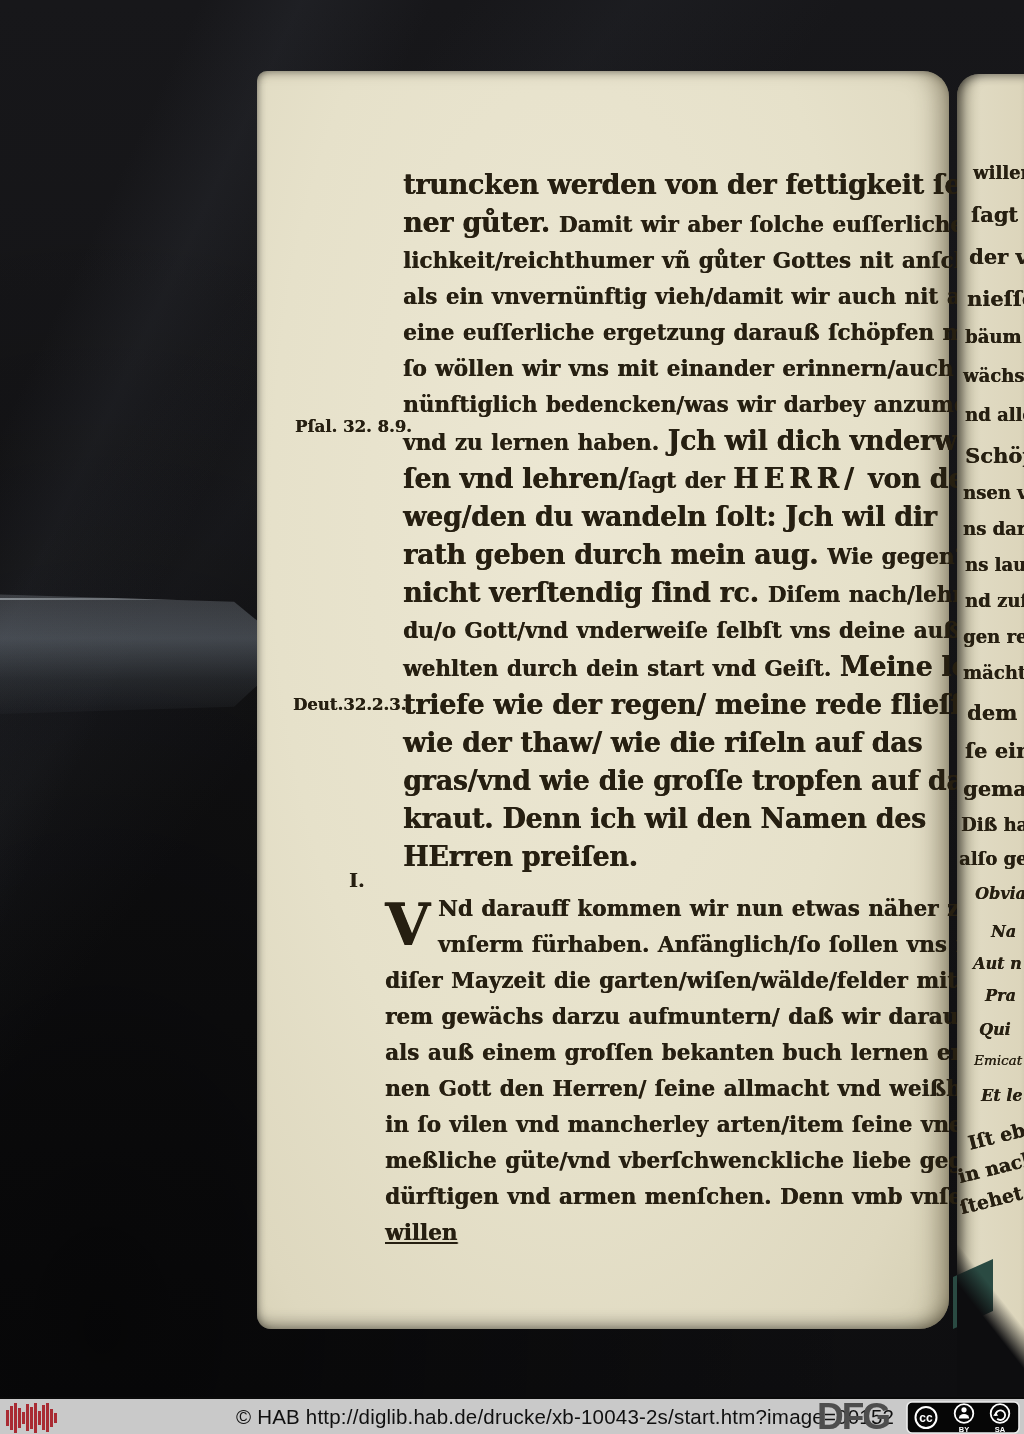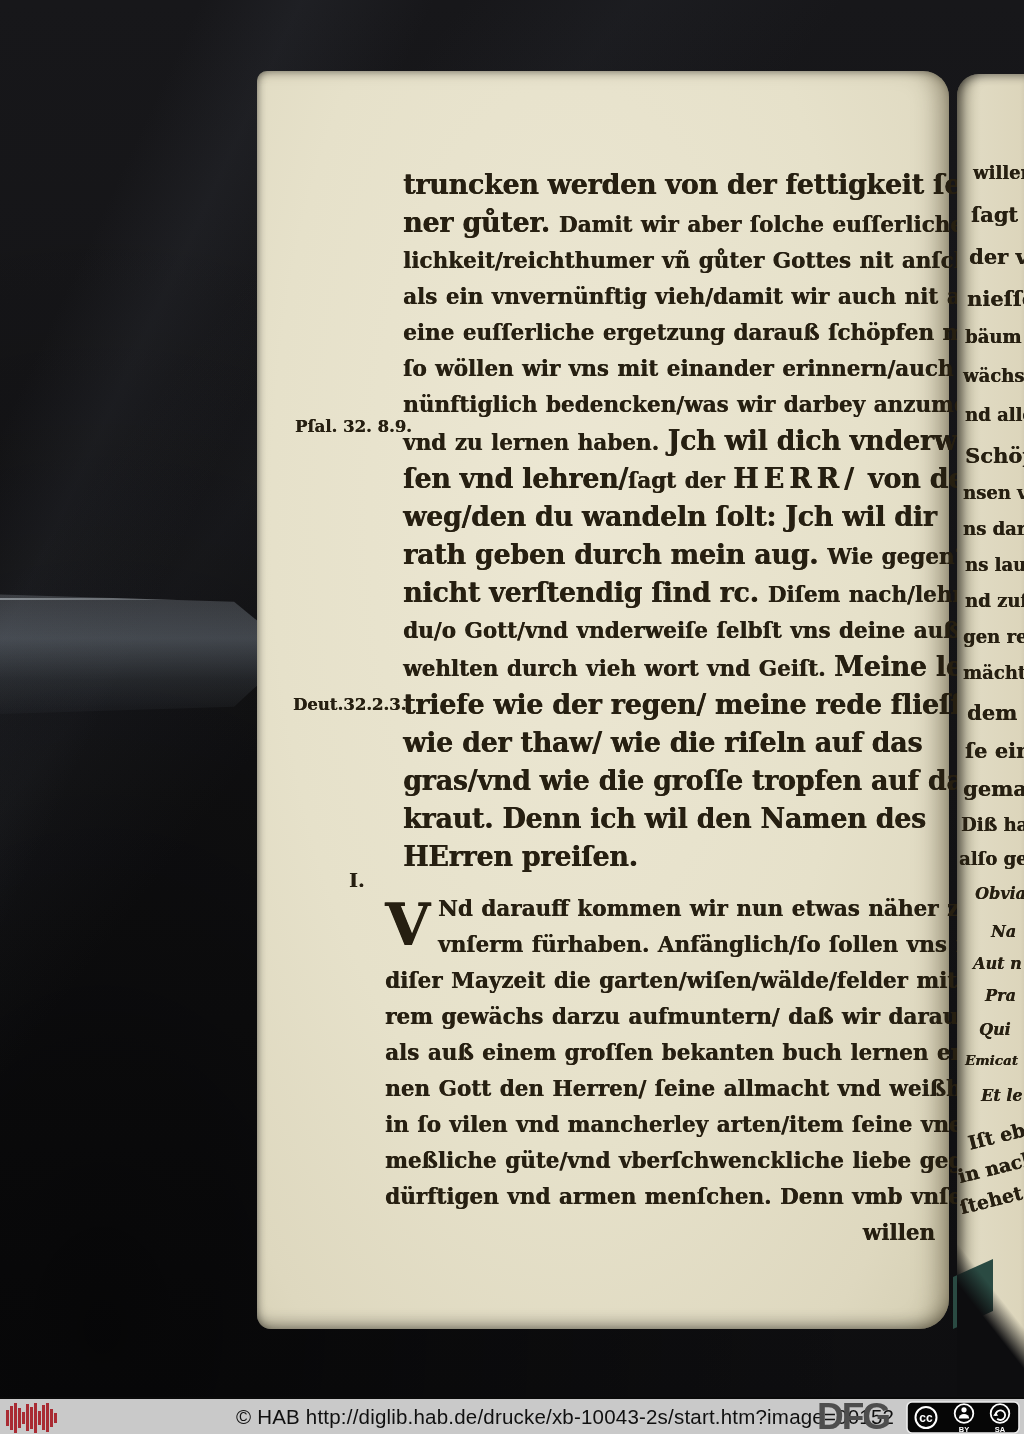--- a/index.html
+++ b/index.html
@@ -50,41 +50,41 @@
   .text-col{position:absolute;left:146px;top:97px;width:537px;}
   .line{line-height:34px;white-space:nowrap;font-weight:bold;
     text-shadow:.4px 0 0 currentColor;}
   .seg-lg{font-size:27px;letter-spacing:-.3px;}
   .seg-lgsp{font-size:27px;letter-spacing:5px;}
   .seg-sm{font-size:21.5px;word-spacing:1px;}
   .para2{margin-top:14px;margin-left:-18px;width:556px;}
   .drop-cap{float:left;font-size:58px;line-height:62px;height:68px;
     font-weight:bold;margin:2px 8px 0 0;text-shadow:.6px 0 0 currentColor;}
   .catchword{line-height:34px;font-weight:bold;font-size:21.5px;
-    text-align:right;padding-right:6px;text-shadow:.4px 0 0 currentColor;}
+    text-align:left;padding-right:6px;text-shadow:.4px 0 0 currentColor;text-decoration:underline;}
   .margin-note{position:absolute;font-weight:bold;font-size:16.5px;
     white-space:nowrap;text-shadow:.3px 0 0 currentColor;}
   .margin-note.big{font-size:19px;}
 
   
   .sliver{position:absolute;left:957px;top:74px;width:67px;height:1322px;
     border-radius:22px 0 0 6px;
     background:linear-gradient(to right,#b4ad94 0,#d3cdb3 9px,#e0dac2 24px,#dcd5bb 100%);
     box-shadow:inset 12px 0 14px -7px rgba(0,0,0,.55), inset 0 8px 10px -6px rgba(0,0,0,.4);
     color:var(--ink);}
   .binding{position:absolute;left:-4px;bottom:76px;width:40px;height:52px;
     background:var(--teal);transform:skewY(-24deg);}
   .sliver-shadow{position:absolute;left:0;bottom:0;width:100%;height:170px;
     background:linear-gradient(52deg,#0d0d0f 44%,rgba(13,13,15,0) 60%);}
   .frag{position:absolute;white-space:nowrap;font-weight:bold;
     text-shadow:.3px 0 0 currentColor;}
   .f-sm{font-size:18px;}
   .f-lg{font-size:21px;}
   .f-lat{font-size:16px;font-style:italic;font-weight:600;}
-  .f-lat-sm{font-size:13.5px;font-style:italic;font-weight:700;}
+  .f-lat-sm{font-size:13.5px;font-style:italic;font-weight:400;margin-left:9px;}
   .f-frk-rot{font-size:19px;transform:rotate(-14deg);}
 
   
   .footer{position:absolute;left:0;top:1397px;width:1024px;height:37px;
     background:var(--bar-bg);border-top:2px solid #0a0a0a;
     font-family:"Liberation Sans","DejaVu Sans",sans-serif;}
   .hab-logo{position:absolute;left:6px;top:3px;height:31px;width:58px;
     display:flex;align-items:center;gap:1px;}
   .hab-logo i{display:block;width:3px;background:var(--hab-red);}
   .copyright{position:absolute;left:236px;top:6px;font-size:20.5px;color:#101010;
@@ -108,21 +108,21 @@
       <div class="line"><span class="seg-sm">als ein vnvernünftig vieh/damit wir auch nit allein</span></div>
       <div class="line"><span class="seg-sm">eine euſſerliche ergetzung darauß ſchöpfen mögen:</span></div>
       <div class="line"><span class="seg-sm">ſo wöllen wir vns mit einander erinnern/auch ver-</span></div>
       <div class="line"><span class="seg-sm">nünftiglich bedencken/was wir darbey anzumercken</span></div>
       <div class="line"><span class="seg-sm">vnd zu lernen haben. </span><span class="seg-lg">Jch wil dich vnderwei-</span></div>
       <div class="line"><span class="seg-lg">ſen vnd lehren/</span><span class="seg-sm">ſagt der </span><span class="seg-lgsp">HERR/</span><span class="seg-lg"> von dem</span></div>
       <div class="line"><span class="seg-lg">weg/den du wandeln ſolt: Jch wil dir</span></div>
       <div class="line"><span class="seg-lg">rath geben durch mein aug. </span><span class="seg-sm">Wie gegen?</span></div>
       <div class="line"><span class="seg-lg">nicht verſtendig ſind rc. </span><span class="seg-sm">Diſem nach/lehre</span></div>
       <div class="line"><span class="seg-sm">du/o Gott/vnd vnderweiſe ſelbſt vns deine außer-</span></div>
-      <div class="line"><span class="seg-sm">wehlten durch vieh wort vnd Geiſt. </span><span class="seg-lg">Meine lehr</span></div>
+      <div class="line"><span class="seg-sm">wehlten durch dein start vnd Geiſt. </span><span class="seg-lg">Meine lehr</span></div>
       <div class="line"><span class="seg-lg">triefe wie der regen/ meine rede flieſſe</span></div>
       <div class="line"><span class="seg-lg">wie der thaw/ wie die riſeln auf das</span></div>
       <div class="line"><span class="seg-lg">gras/vnd wie die groſſe tropfen auf das</span></div>
       <div class="line"><span class="seg-lg">kraut. Denn ich wil den Namen des</span></div>
       <div class="line"><span class="seg-lg">HErren preiſen.</span></div>
       <div class="para2">
         <span class="drop-cap">V</span>
         <div class="line"><span class="seg-sm">Nd darauff kommen wir nun etwas näher zu</span></div>
         <div class="line"><span class="seg-sm">vnſerm fürhaben. Anfänglich/ſo ſollen vns in</span></div>
         <div class="line"><span class="seg-sm">diſer Mayzeit die garten/wiſen/wälde/felder mit ih-</span></div>

